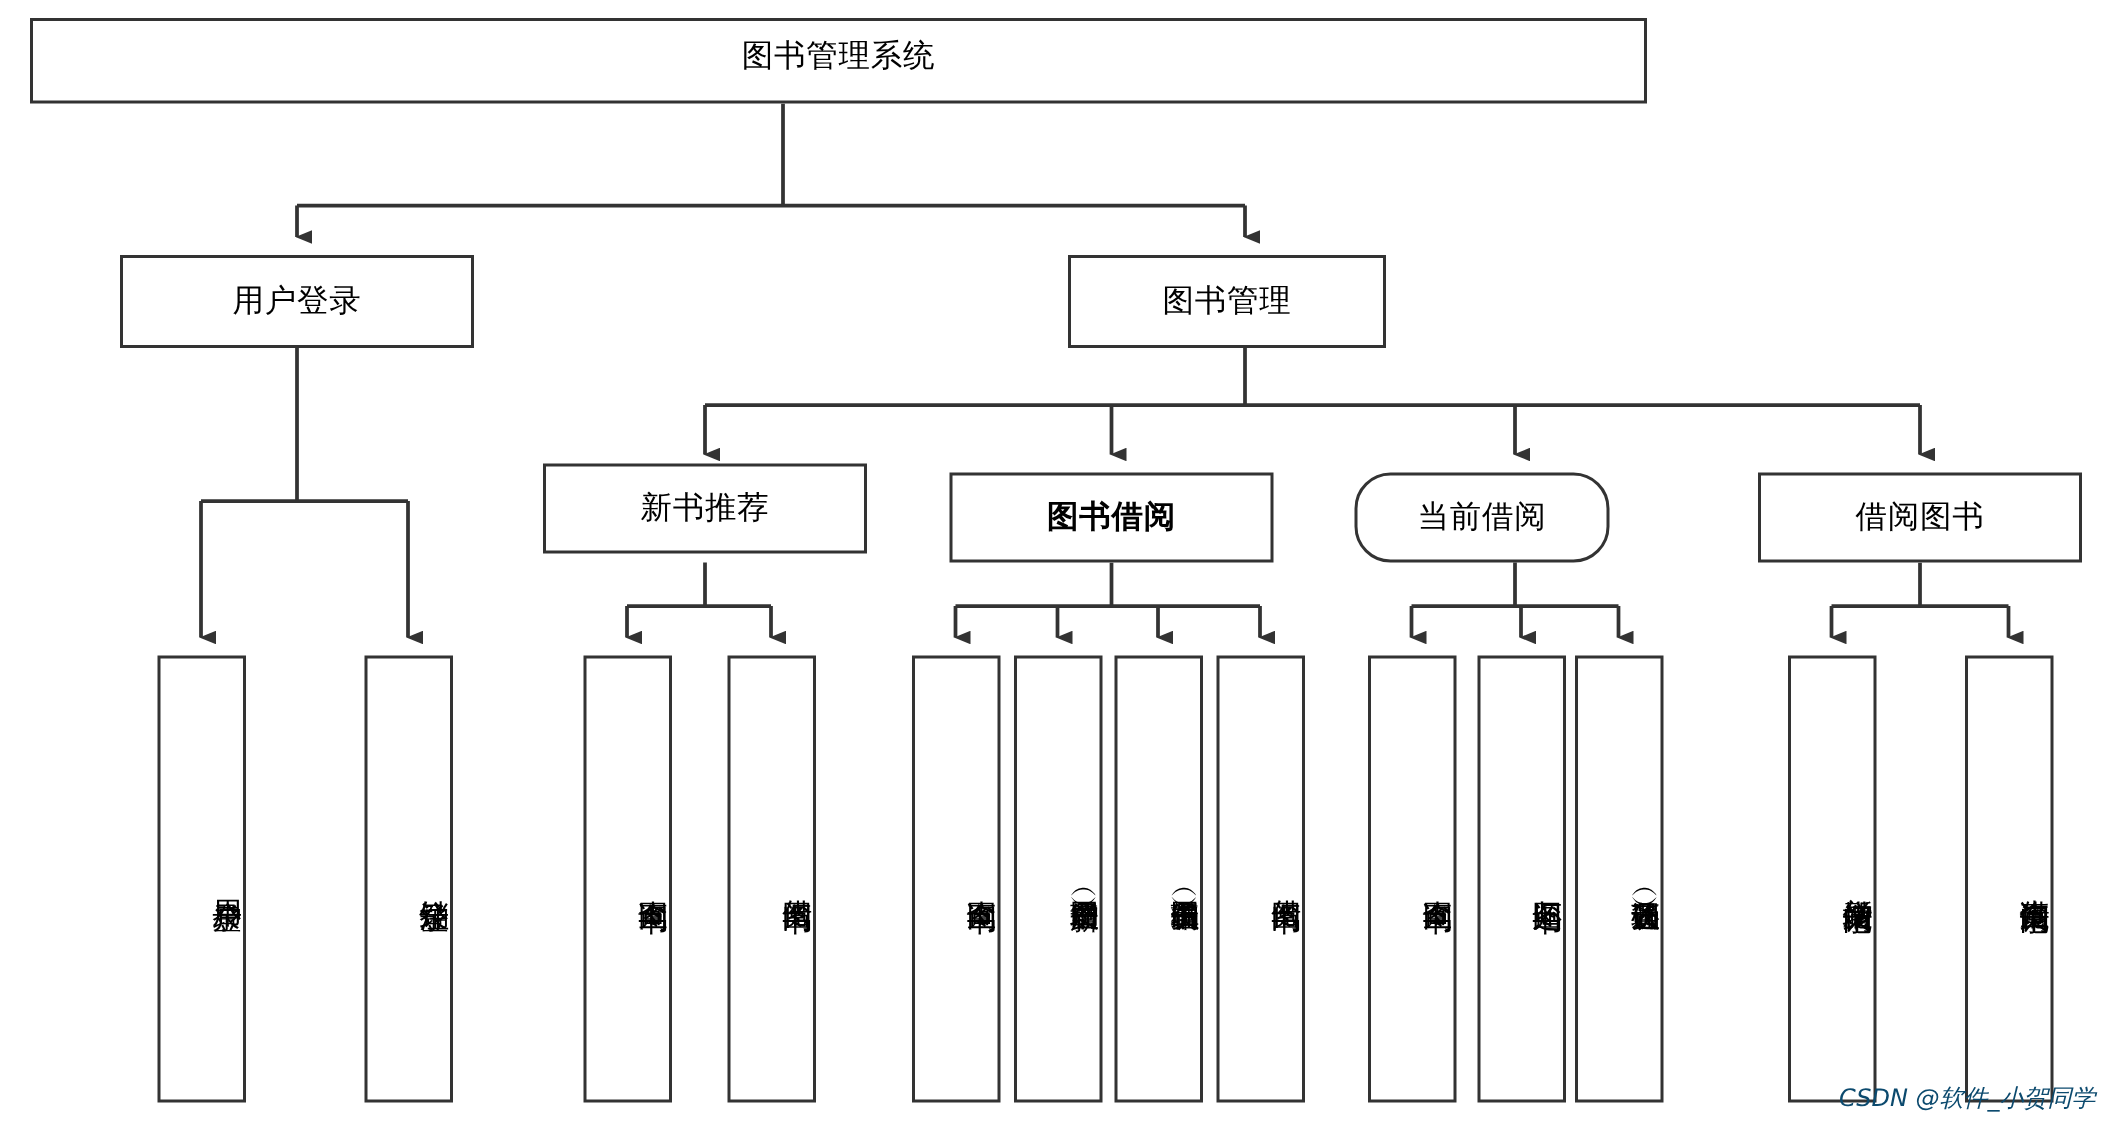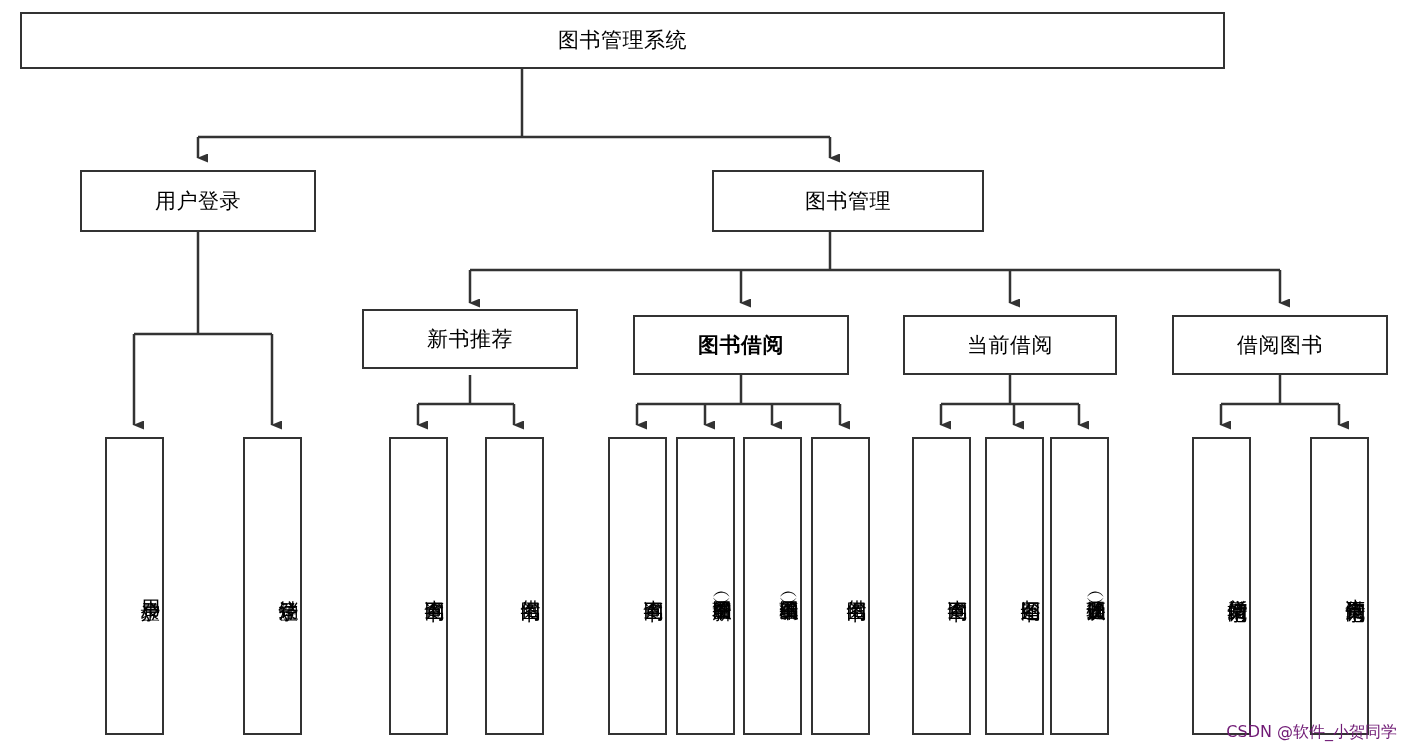--- a/index.html
+++ b/index.html
@@ -53,23 +53,24 @@
   }
   .node.vert.tight {
     font-size: 19px;
     letter-spacing: 0px;
   }
   .watermark {
     position: absolute;
     right: 8px;
     bottom: 4px;
     font-size: 16px;
-    color: #701a75;
+    color: #0c4a6e;
     white-space: nowrap;
     font-family: "DejaVu Sans", sans-serif;
+    font-style: italic;
   }
 </style>
 </head>
 <body>
 
 <div id="canvas">
 
   <svg id="wires" viewBox="0 0 1405 747" xmlns="http://www.w3.org/2000/svg">
     <defs>
       <marker id="arrow" markerWidth="9" markerHeight="11" refX="4.5" refY="10" orient="auto" markerUnits="userSpaceOnUse">
@@ -114,26 +115,26 @@
       <path d="M1079,404 L1079,425" marker-end="url(#arrow)"></path>
 
       <path d="M1280,375 L1280,404"></path>
       <path d="M1221,404 L1339,404"></path>
       <path d="M1221,404 L1221,425" marker-end="url(#arrow)"></path>
       <path d="M1339,404 L1339,425" marker-end="url(#arrow)"></path>
     </g>
   </svg>
 
   <div id="nodes">
-      <div class="node horiz" style="left: 20px; top: 12px; width: 1205px; height: 57px;">图书管理系统</div>
+      <div class="node horiz" style="left: 20px; top: 12px; width: 1078px; height: 57px; font-family: Liberation Mono, monospace;">图书管理系统</div>
       <div class="node horiz" style="left: 80px; top: 170px; width: 236px; height: 62px;">用户登录</div>
-      <div class="node horiz" style="left: 712px; top: 170px; width: 272px; height: 62px;">图书管理</div>
+      <div class="node horiz" style="left: 712px; top: 170px; width: 212px; height: 62px;">图书管理</div>
       <div class="node horiz" style="left: 362px; top: 309px; width: 216px; height: 60px;">新书推荐</div>
       <div class="node horiz" style="left: 633px; top: 315px; width: 216px; height: 60px; font-weight: bold;">图书借阅</div>
-      <div class="node horiz" style="left: 903px; top: 315px; width: 214px; height: 60px;">当前借阅</div>
+      <div class="node horiz" style="left: 903px; top: 315px; width: 170px; height: 60px; border-radius: 24px;">当前借阅</div>
       <div class="node horiz" style="left: 1172px; top: 315px; width: 216px; height: 60px;">借阅图书</div>
       <div class="node vert" style="left: 105px; top: 437px; width: 59px; height: 298px;">用户登录</div>
       <div class="node vert" style="left: 243px; top: 437px; width: 59px; height: 298px;">注销登录</div>
       <div class="node vert" style="left: 389px; top: 437px; width: 59px; height: 298px;">查询图书</div>
       <div class="node vert" style="left: 485px; top: 437px; width: 59px; height: 298px;">借阅图书</div>
       <div class="node vert" style="left: 608px; top: 437px; width: 59px; height: 298px;">查询图书</div>
       <div class="node vert tight" style="left: 676px; top: 437px; width: 59px; height: 298px;">新增图书（管理员）</div>
       <div class="node vert tight" style="left: 743px; top: 437px; width: 59px; height: 298px;">编辑图书（管理员）</div>
       <div class="node vert" style="left: 811px; top: 437px; width: 59px; height: 298px;">借阅图书</div>
       <div class="node vert" style="left: 912px; top: 437px; width: 59px; height: 298px;">查询图书</div>

